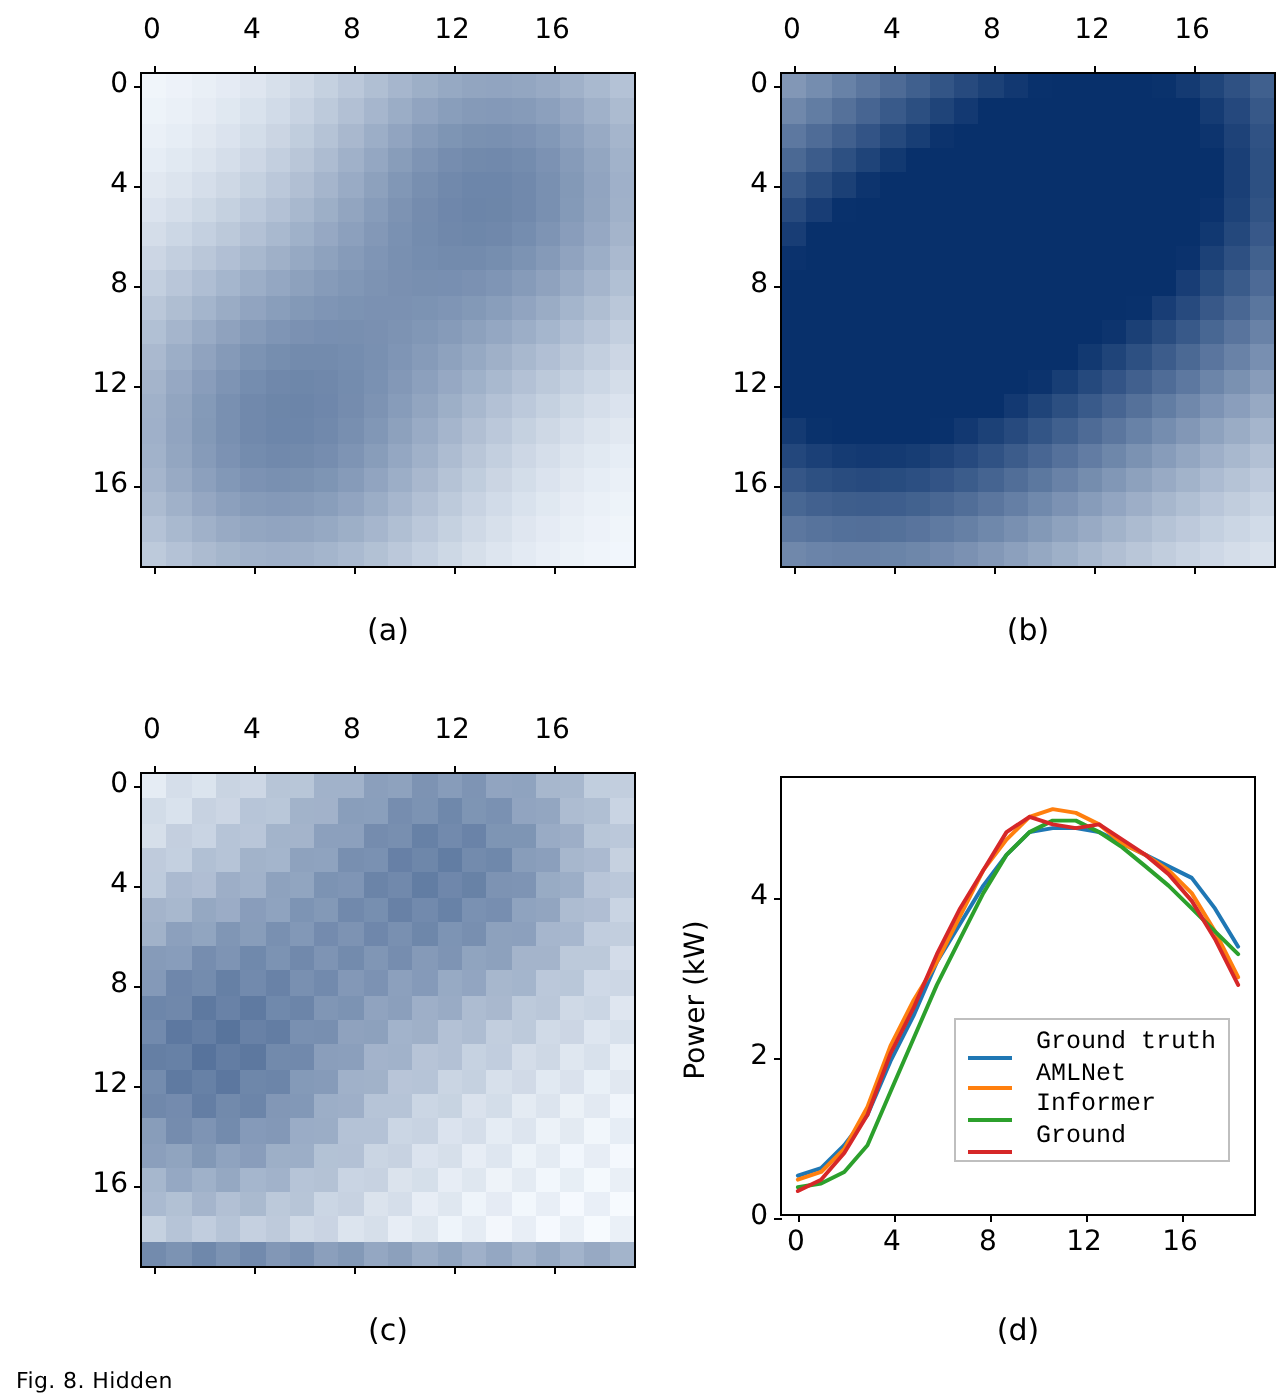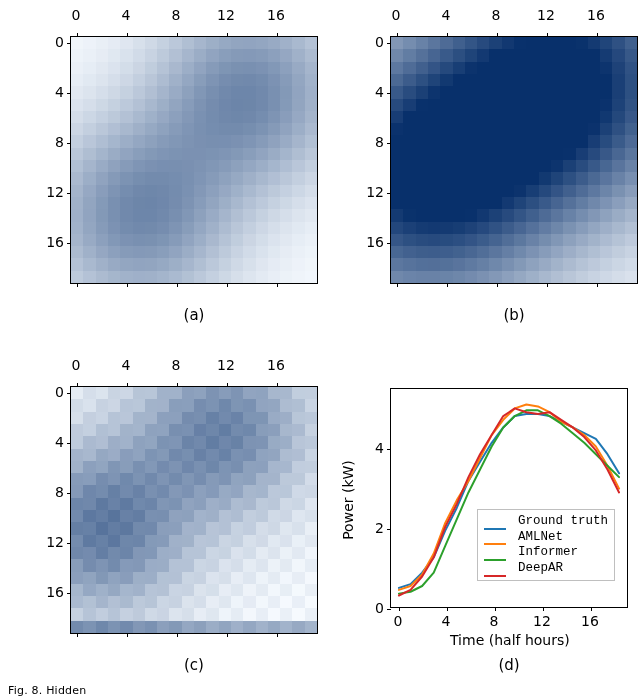--- a/index.html
+++ b/index.html
@@ -1449,27 +1449,26 @@
         <div class="legend-row">
           <div class="legend-swatch" style="background:#ff7f0e"></div>
           <span>AMLNet</span>
         </div>
         <div class="legend-row">
           <div class="legend-swatch" style="background:#2ca02c"></div>
           <span>Informer</span>
         </div>
         <div class="legend-row">
           <div class="legend-swatch" style="background:#d62728"></div>
-          <span>DeepAR</span>
+          <span>Ground</span>
         </div>
       </div>
 
     </div>
 
-    <div class="axis-title" style="left:130px; top:282px;">Time (half hours)</div>
     <div class="axis-title ylabel" style="left:36px; top:150px;">Power (kW)</div>
 
     <div class="caption" style="left:189px; top:306px;">(d)</div>
   </div>
 
   <div class="footnote" style="top:684px;">
     <span>Fig. 8.   Hidden  </span>
   </div>
 
 </div>

